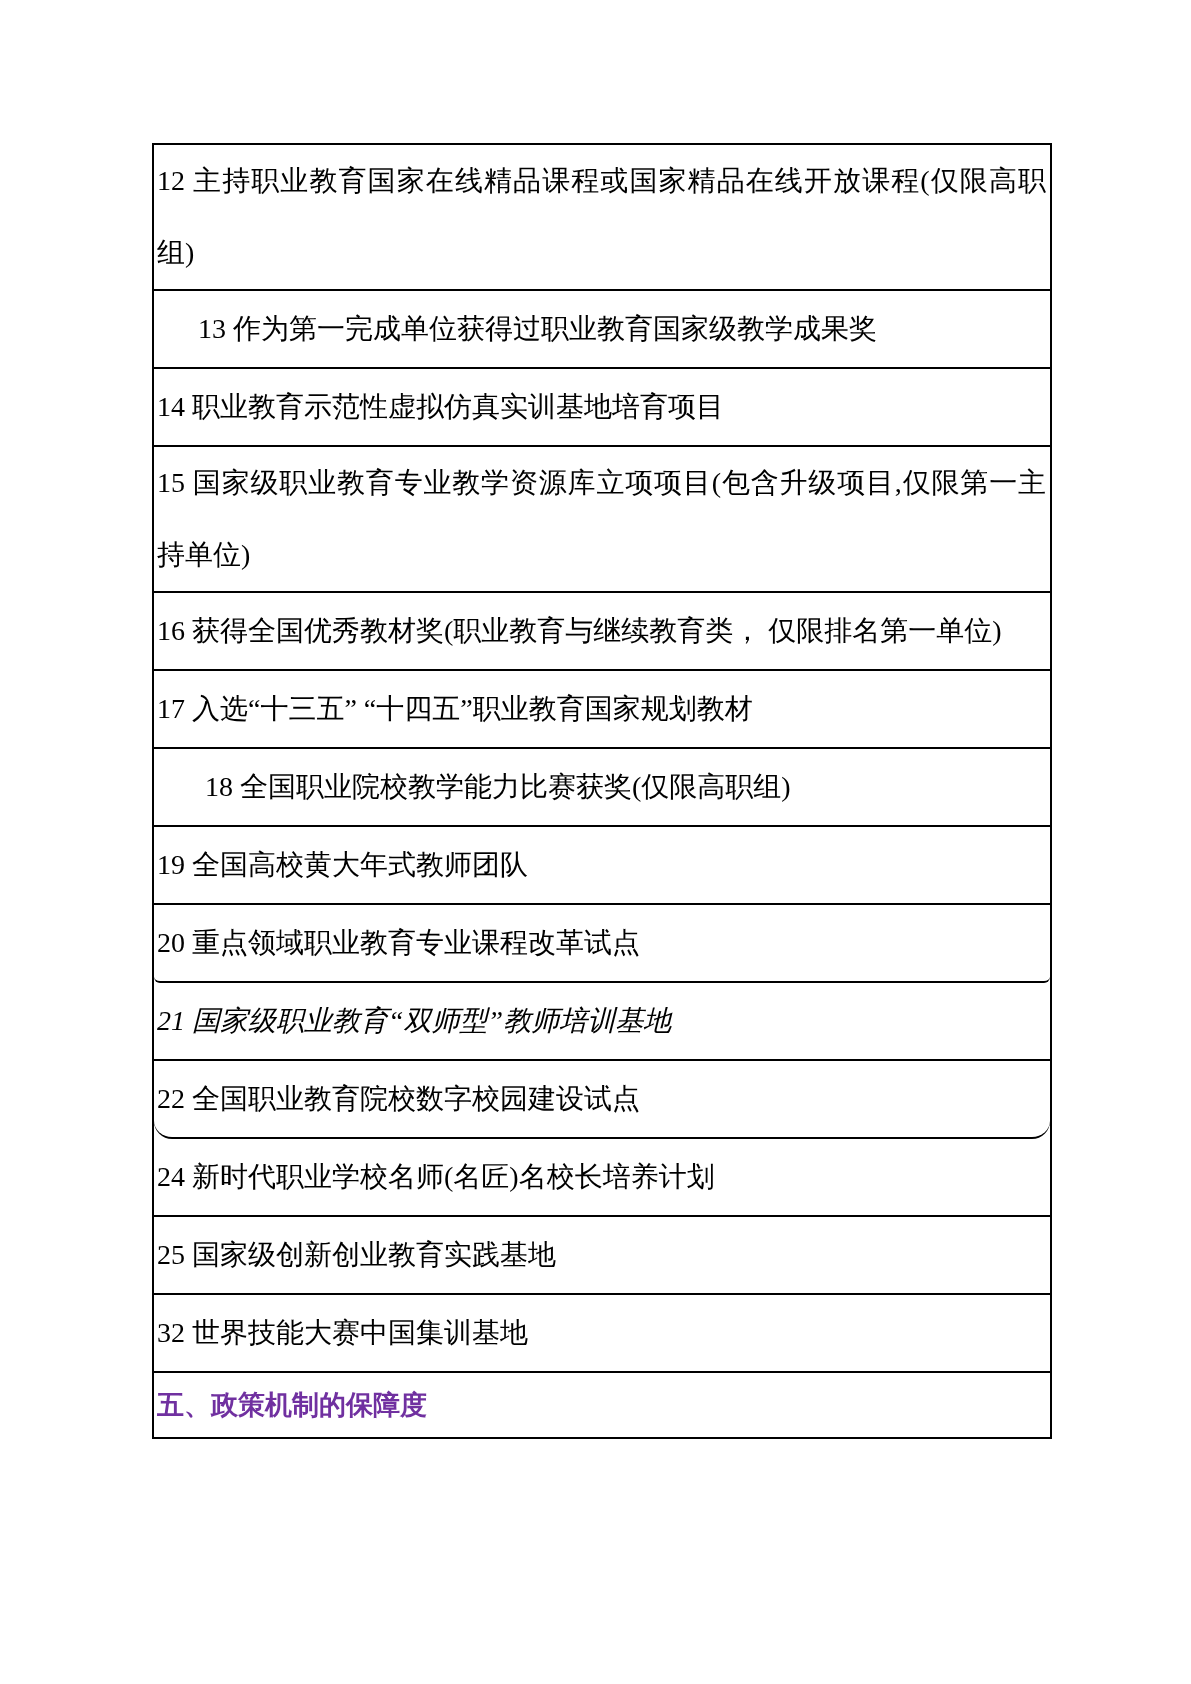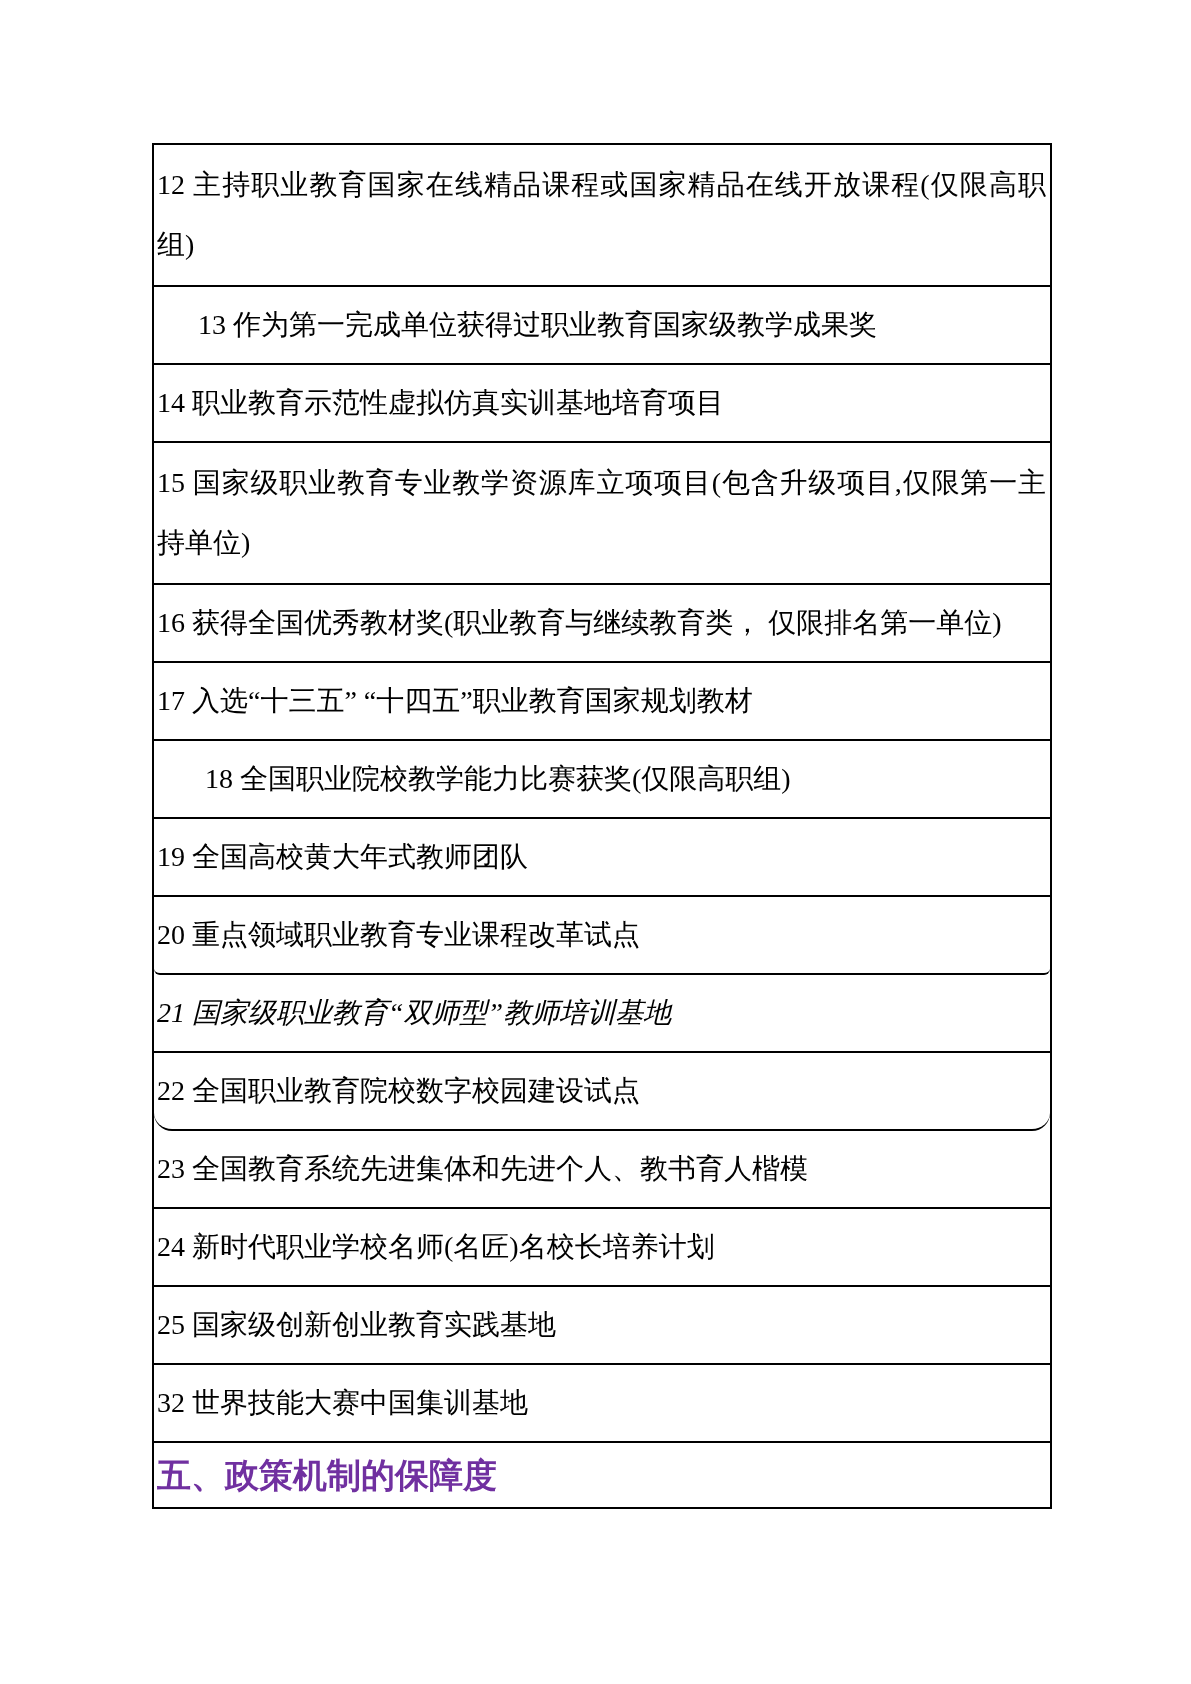--- a/index.html
+++ b/index.html
@@ -38,32 +38,32 @@
   }
   .row.tall {
     min-height: 140px;
   }
   .row.section {
     min-height: 64px;
   }
   .cell-text {
     width: 100%;
     font-size: 28px;
-    line-height: 60px;
+    line-height: 72px;
     color: #000000;
     padding: 0 4px 0 3px;
     text-align: justify;
     text-justify: inter-character;
     overflow-wrap: break-word;
     word-break: break-all;
   }
   .row.section .cell-text {
     font-weight: bold;
     font-family: "Liberation Sans", "DejaVu Sans", sans-serif;
-    font-size: 34px;
+    font-size: 27px;
     line-height: 40px;
     text-align: left;
   }
 </style>
 </head>
 <body>
 
 <div class="page">
   <div class="criteria-table" id="criteria-table" style="border-color: rgb(0, 0, 0);">
       <div class="row tall" style="border-bottom-color: rgb(0, 0, 0);">
@@ -93,23 +93,20 @@
       <div class="row" style="border-bottom-color: rgb(0, 0, 0); border-radius: 6px;">
         <div class="cell-text" style="color: rgb(0, 0, 0);">20 重点领域职业教育专业课程改革试点</div>
       </div>
       <div class="row" style="border-bottom-color: rgb(0, 0, 0); font-style: italic;">
         <div class="cell-text" style="color: rgb(0, 0, 0);">21 国家级职业教育“双师型”教师培训基地</div>
       </div>
       <div class="row" style="border-bottom-color: rgb(0, 0, 0); border-radius: 18px;">
         <div class="cell-text" style="color: rgb(0, 0, 0);">22 全国职业教育院校数字校园建设试点</div>
       </div>
       <div class="row" style="border-bottom-color: rgb(0, 0, 0);">
-        <div class="cell-text" style="color: rgb(0, 0, 0);">23 全国教育系统先进集体和先进个人、教书育人楷模</div>
-      </div>
-      <div class="row" style="border-bottom-color: rgb(0, 0, 0);">
         <div class="cell-text" style="color: rgb(0, 0, 0);">24 新时代职业学校名师(名匠)名校长培养计划</div>
       </div>
       <div class="row" style="border-bottom-color: rgb(0, 0, 0);">
         <div class="cell-text" style="color: rgb(0, 0, 0);">25 国家级创新创业教育实践基地</div>
       </div>
       <div class="row" style="border-bottom-color: rgb(0, 0, 0);">
         <div class="cell-text" style="color: rgb(0, 0, 0);">32 世界技能大赛中国集训基地</div>
       </div>
       <div class="row section" style="border-bottom-color: rgb(0, 0, 0);">
         <div class="cell-text" style="color: rgb(112, 48, 160);">五、政策机制的保障度</div>

